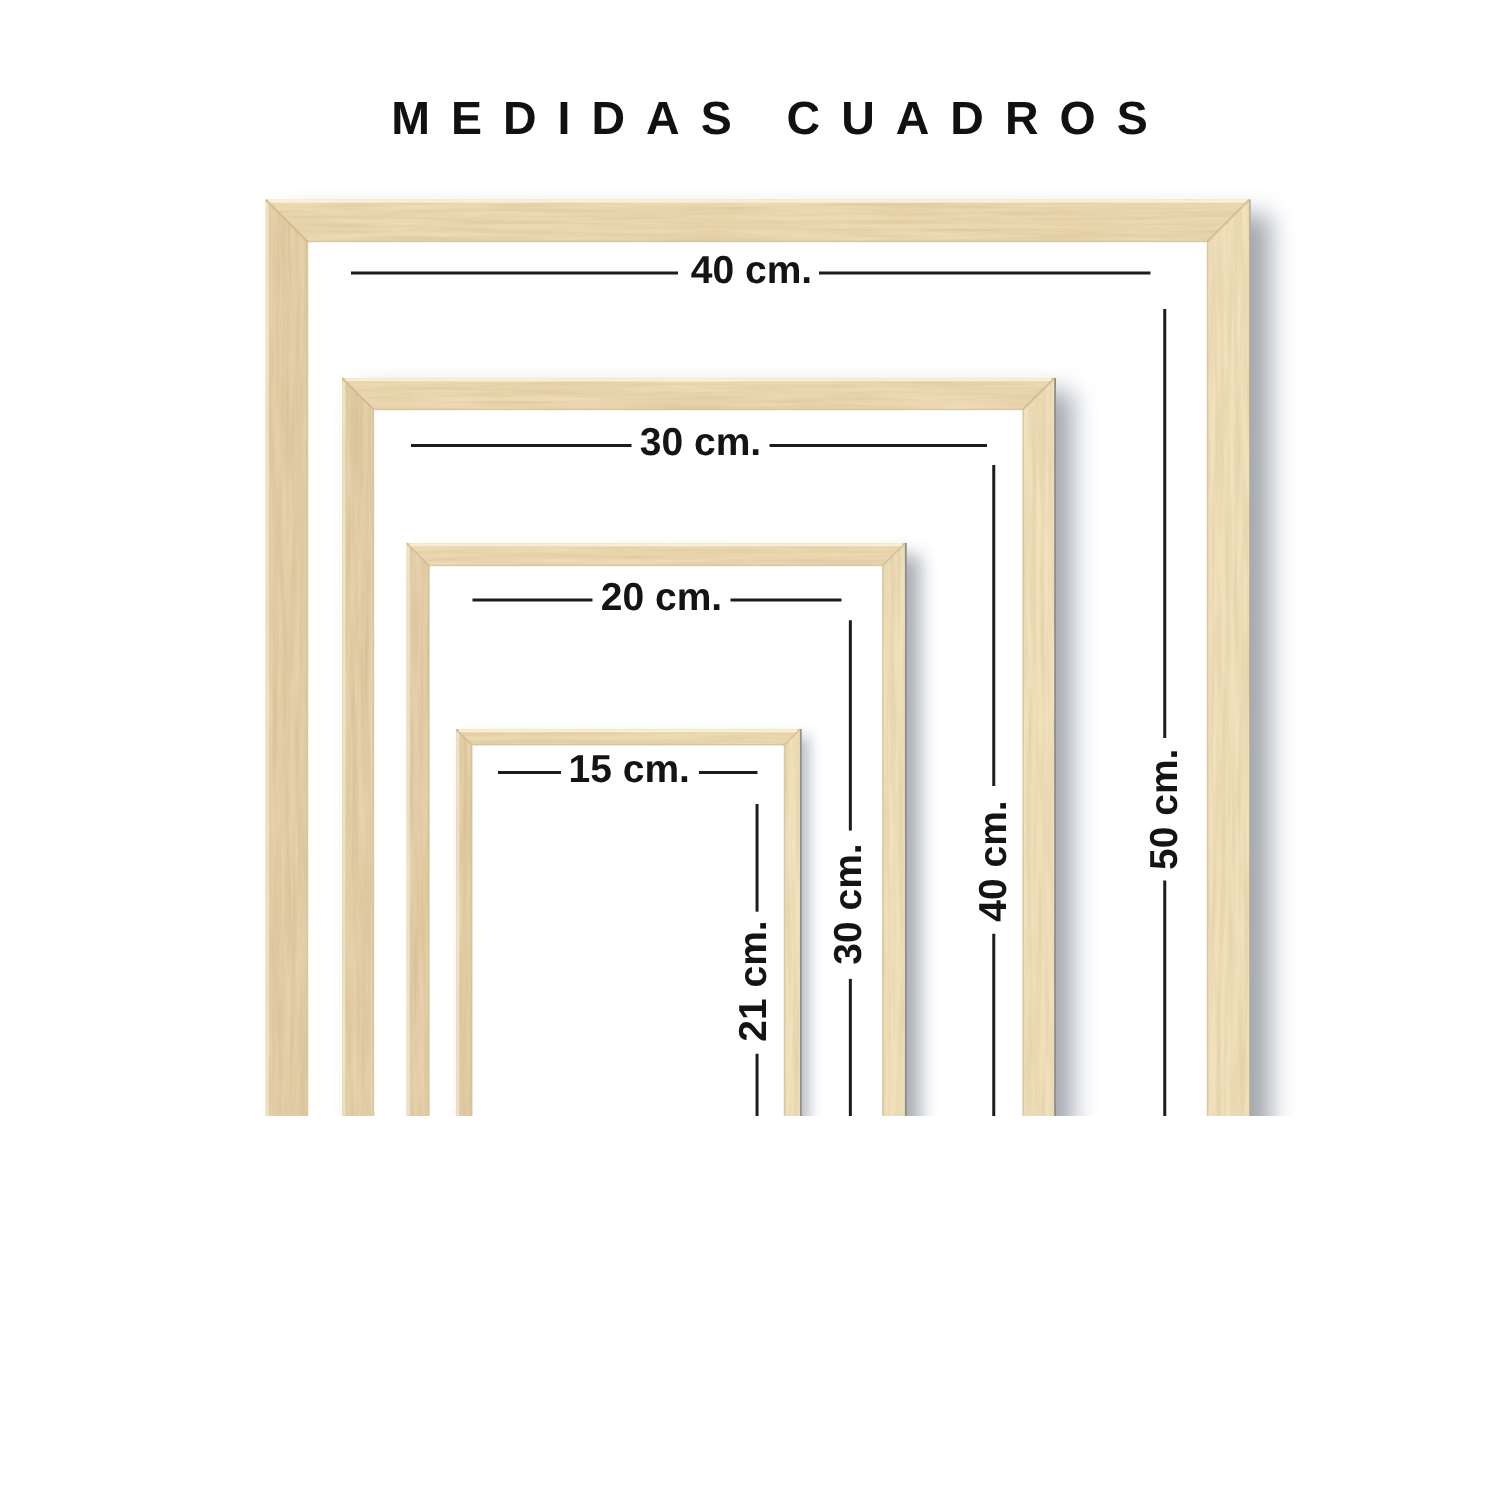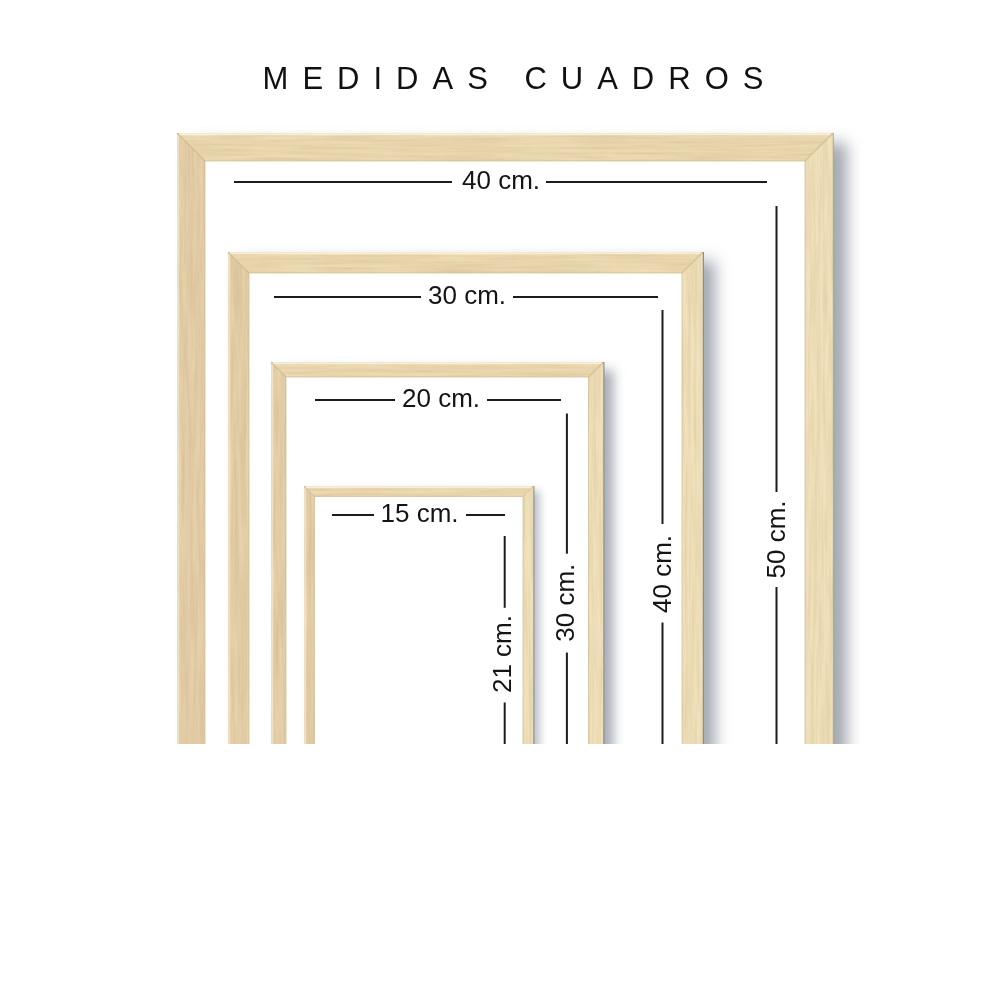--- a/index.html
+++ b/index.html
@@ -1,16 +1,16 @@
 <!DOCTYPE html>
 <html><head>
 <meta charset="utf-8">
 <style>
   html,body{margin:0;padding:0;background:#ffffff;}
-  .wrap{width:1006px;height:744px;position:relative;background:#7dd3fc;overflow:hidden;}
+  .wrap{width:1006px;height:744px;position:relative;background:#7dd3fc;overflow:hidden;font-weight:bold;}
   svg{display:block;}
   text{font-family:"Liberation Sans", sans-serif;}
 </style>
 </head>
 <body>
 <div class="wrap">
 <svg width="1006" height="1006" viewBox="0 0 1006 1006">
 <defs>
   <filter id="shadowBlur" x="-30%" y="-30%" width="160%" height="160%" color-interpolation-filters="sRGB">
     <feGaussianBlur stdDeviation="8"></feGaussianBlur>

